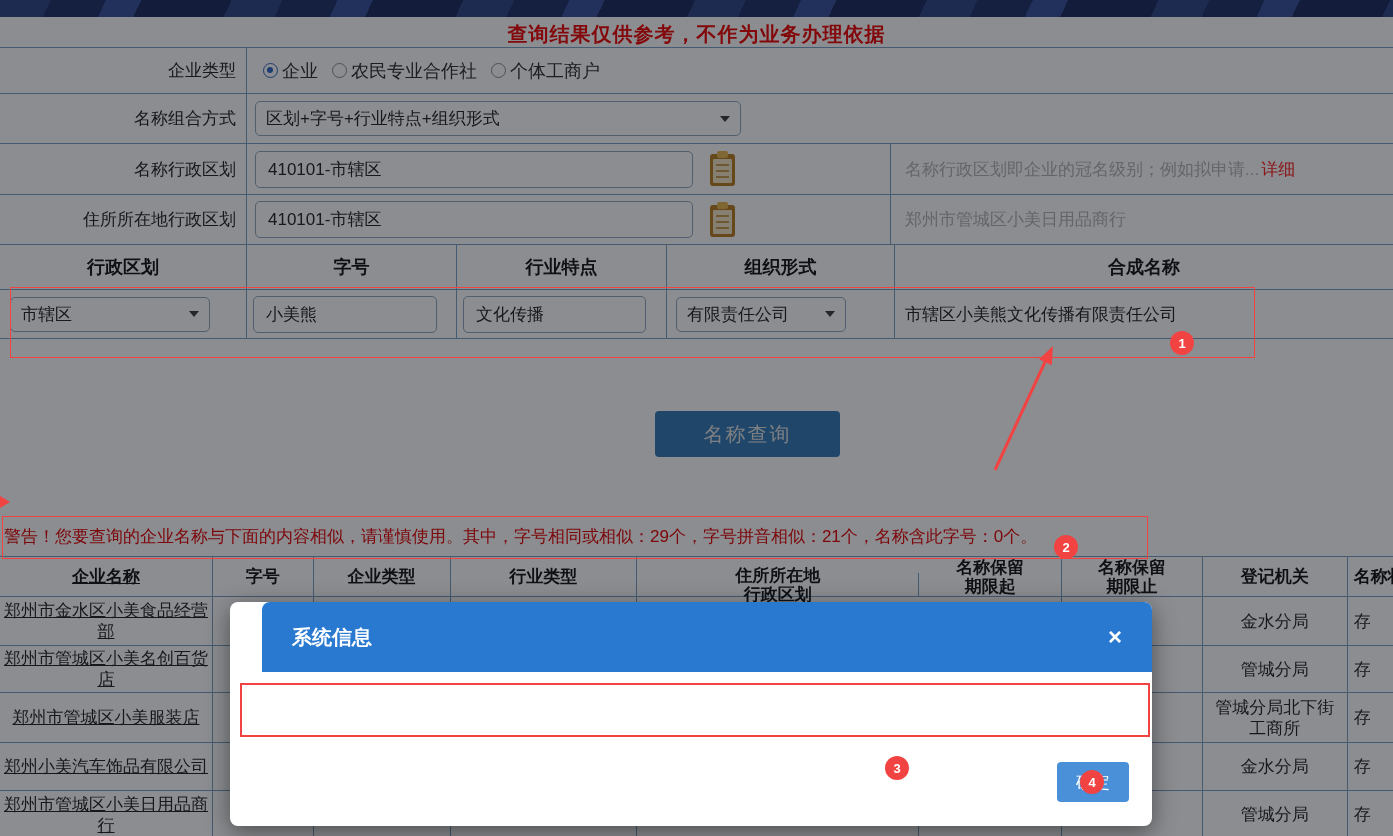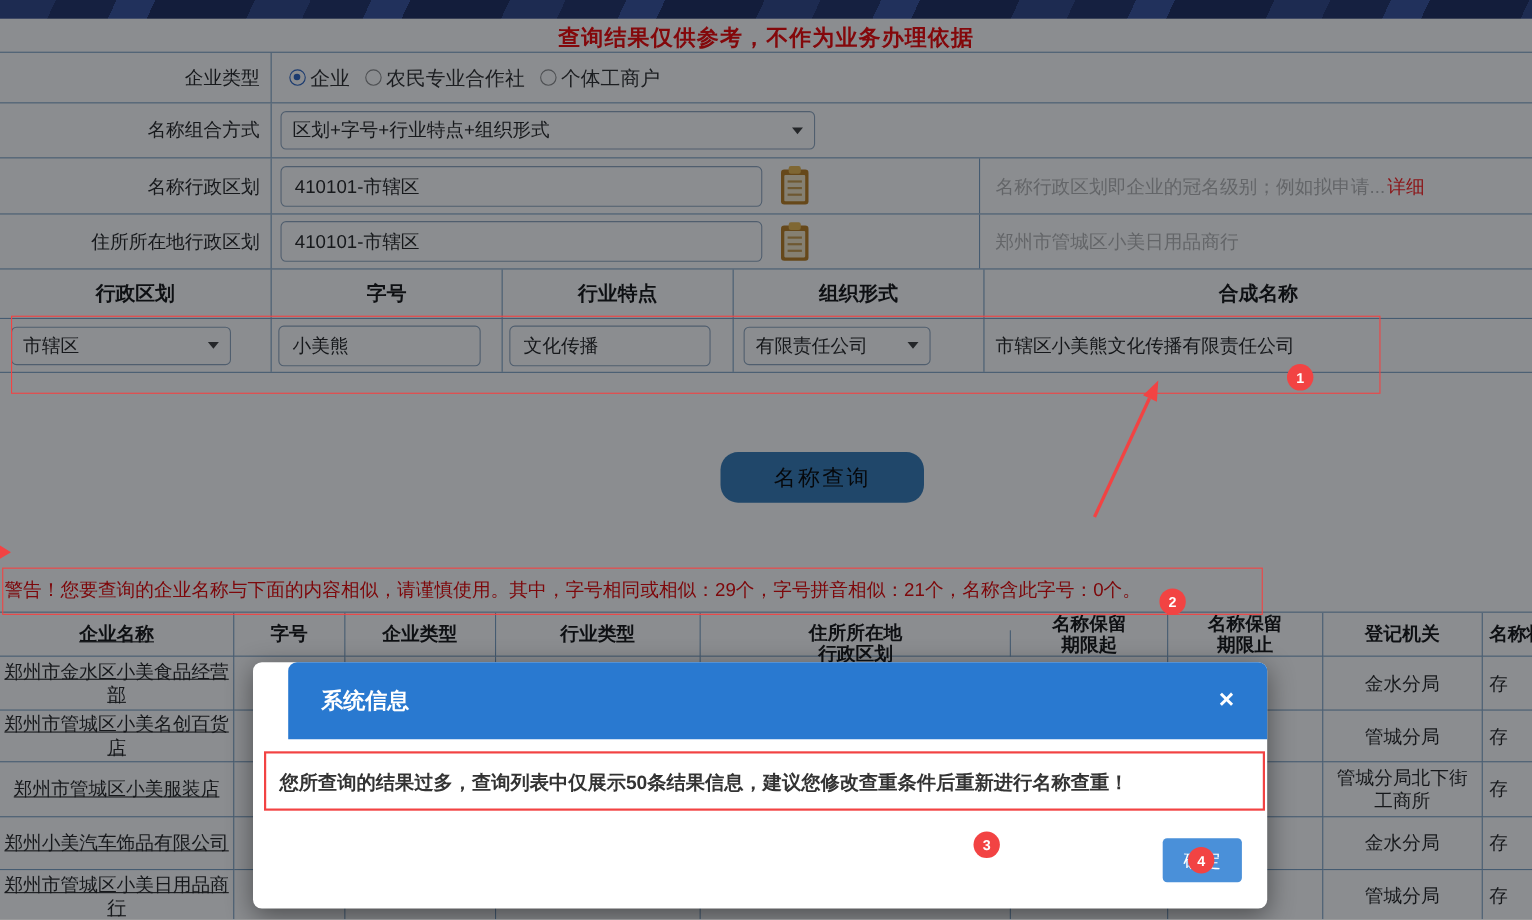--- a/index.html
+++ b/index.html
@@ -54,22 +54,22 @@
   .hrow > div{box-sizing:border-box;border-right:1px solid var(--line);display:flex;align-items:center;justify-content:center;}
   .irow{height:49px;display:flex;border-bottom:1px solid var(--line);box-sizing:border-box;}
   .irow > div{position:relative;box-sizing:border-box;border-right:1px solid var(--line);display:flex;align-items:center;}
   .cw0{width:247px;} .cw1{width:210px;} .cw2{width:210px;} .cw3{width:228px;} .cw4{flex:1;border-right:none !important;}
   .sel-region{position:absolute;left:10px;width:200px;}
   .in-zihao{position:absolute;left:6px;width:184px;}
   .in-industry{position:absolute;left:6px;width:183px;}
   .sel-org{position:absolute;left:9px;width:170px;}
   .composed{padding-left:10px;font-size:17px;color:#1d1d1d;}
 
-  .query-btn{position:absolute;left:655px;top:411px;width:185px;height:46px;background:#337ab7;border-radius:16px;
-    color:#000000;font-size:20px;display:flex;align-items:center;justify-content:center;cursor:pointer;letter-spacing:2px;}
+  .query-btn{position:absolute;left:655px;top:411px;width:185px;height:46px;background:#337ab7;border-radius:4px;
+    color:#e5e5e5;font-size:20px;display:flex;align-items:center;justify-content:center;cursor:pointer;letter-spacing:2px;}
 
   .warning{position:absolute;left:4px;top:525px;width:1340px;color:#e40000;font-size:17px;}
 
   
   .results{position:absolute;left:0;top:556px;width:1470px;height:280px;overflow:hidden;border-top:1px solid var(--line);}
   .rrow{display:flex;}
   .rrow > div{box-sizing:border-box;border-right:1px solid var(--line);border-bottom:1px solid var(--line);
     display:flex;align-items:center;justify-content:center;text-align:center;font-size:17px;color:#1f1f1f;padding:0 3px;line-height:21px;}
   .rhead > div{font-weight:bold;white-space:pre-line;line-height:19px;color:#111;}
   .rhead{height:40px;} .rh0{height:49px;} .rh1{height:47px;} .rh2{height:50px;} .rh3{height:48px;} .rh4{height:48px;}
@@ -286,21 +286,20 @@
 
   </div>
 
   <div class="overlay"></div>
 
   <div class="modal">
     <div class="modal-head">
       <span class="modal-title">系统信息</span>
       <span class="modal-close">×</span>
     </div>
-    <div class="modal-msg">您所查询的结果过多，查询列表中仅展示50条结果信息，建议您修改查重条件后重新进行名称查重！</div>
     <div class="modal-ok">确定</div>
   </div>
 
   <div class="ann ann-box" style="left:10px;top:287px;width:1245px;height:71px;border-width:1.5px;"></div>
   <div class="ann ann-box" style="left:2px;top:516px;width:1146px;height:43px;border-width:1.5px;"></div>
   <div class="ann ann-box" style="left:240px;top:683px;width:910px;height:54px;"></div>
   <div class="ann ann-tri" style="left:0px;top:496px;"></div>
   <div class="ann ann-circle" style="left:1170px;top:331px;">1</div>
   <div class="ann ann-circle" style="left:1054px;top:535px;">2</div>
   <div class="ann ann-circle" style="left:885px;top:756px;">3</div>

